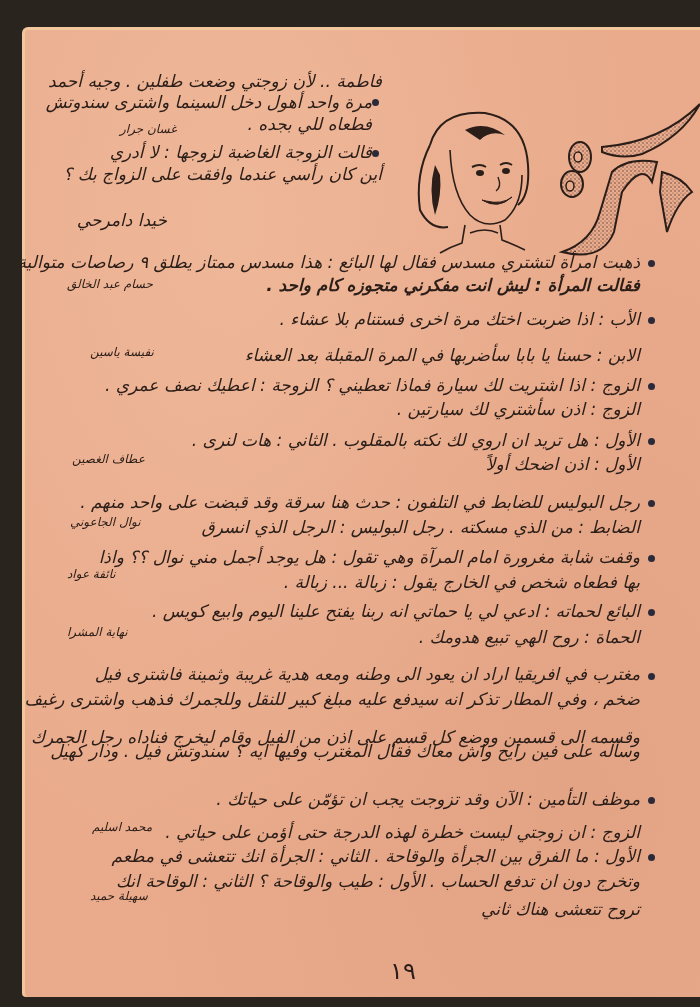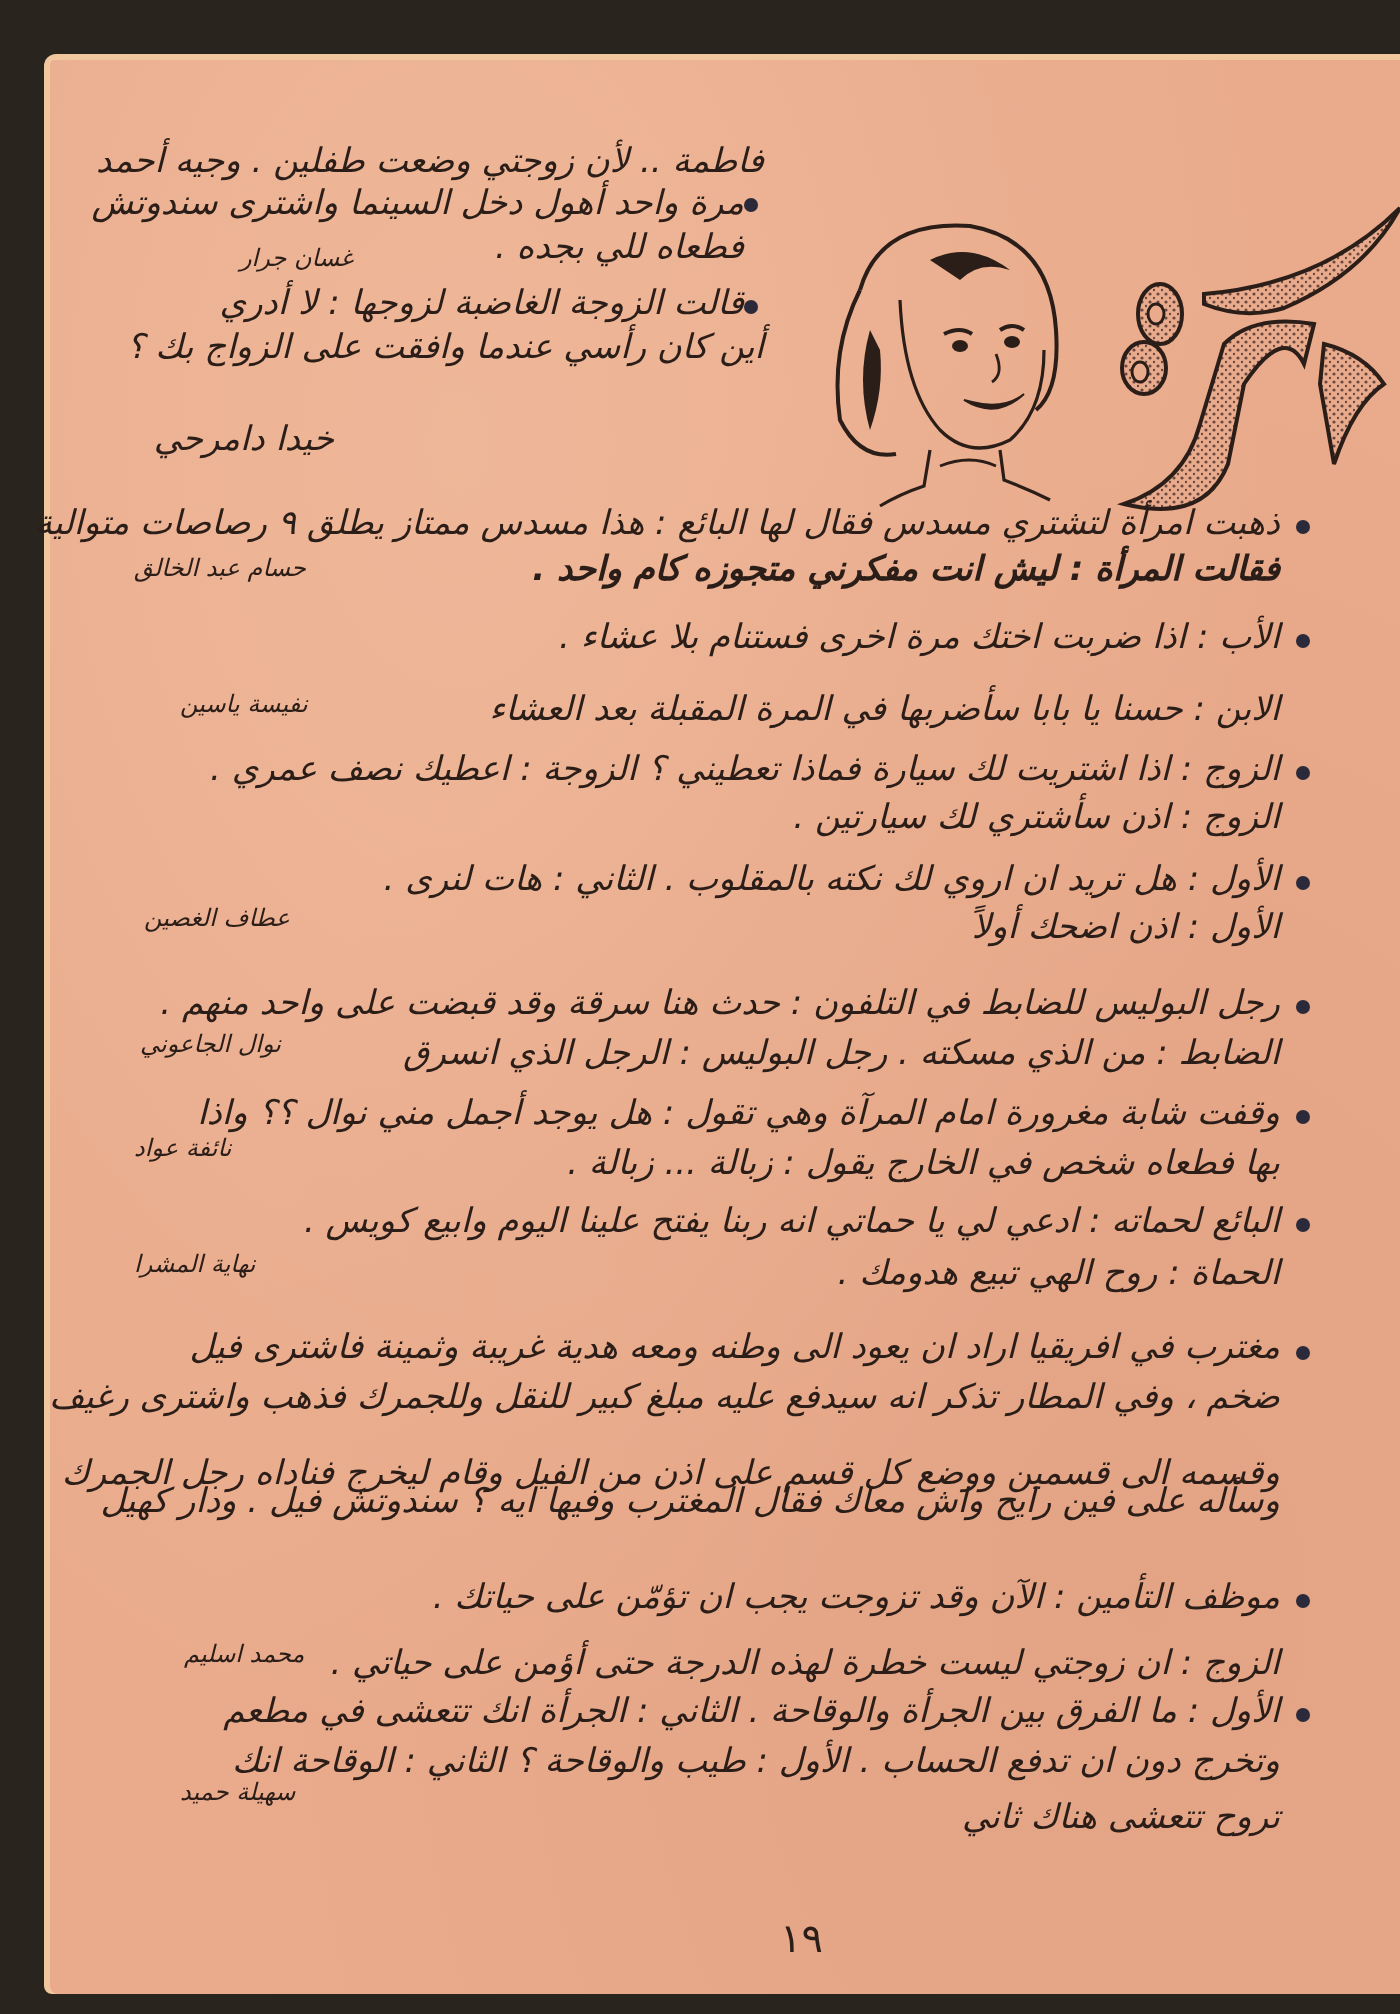--- a/index.html
+++ b/index.html
@@ -27,21 +27,21 @@
   .sig { position:absolute; direction:rtl; color:#2b1d18; font-size:12px; font-style:italic; font-family:"DejaVu Sans", sans-serif; white-space:nowrap; }
   .bullet {
     position:absolute; width:7px; height:7px; border-radius:50%;
     background:#2b2a3a;
   }
   .title {
     position:absolute; left:520px; top:75px; width:160px; height:170px;
   }
   .portrait { position:absolute; left:388px; top:78px; width:125px; height:150px; }
   .pagenum {
-    position:absolute; left:368px; top:930px; font-size:20px; color:#2b1d18;
+    position:absolute; left:368px; top:930px; font-size:24px; color:#2b1d18;
     font-family:"DejaVu Sans", sans-serif;
   }
 </style>
 </head>
 <body>
 
 <div class="page">
 
   <svg class="title" viewBox="0 0 160 170">
     <defs>

